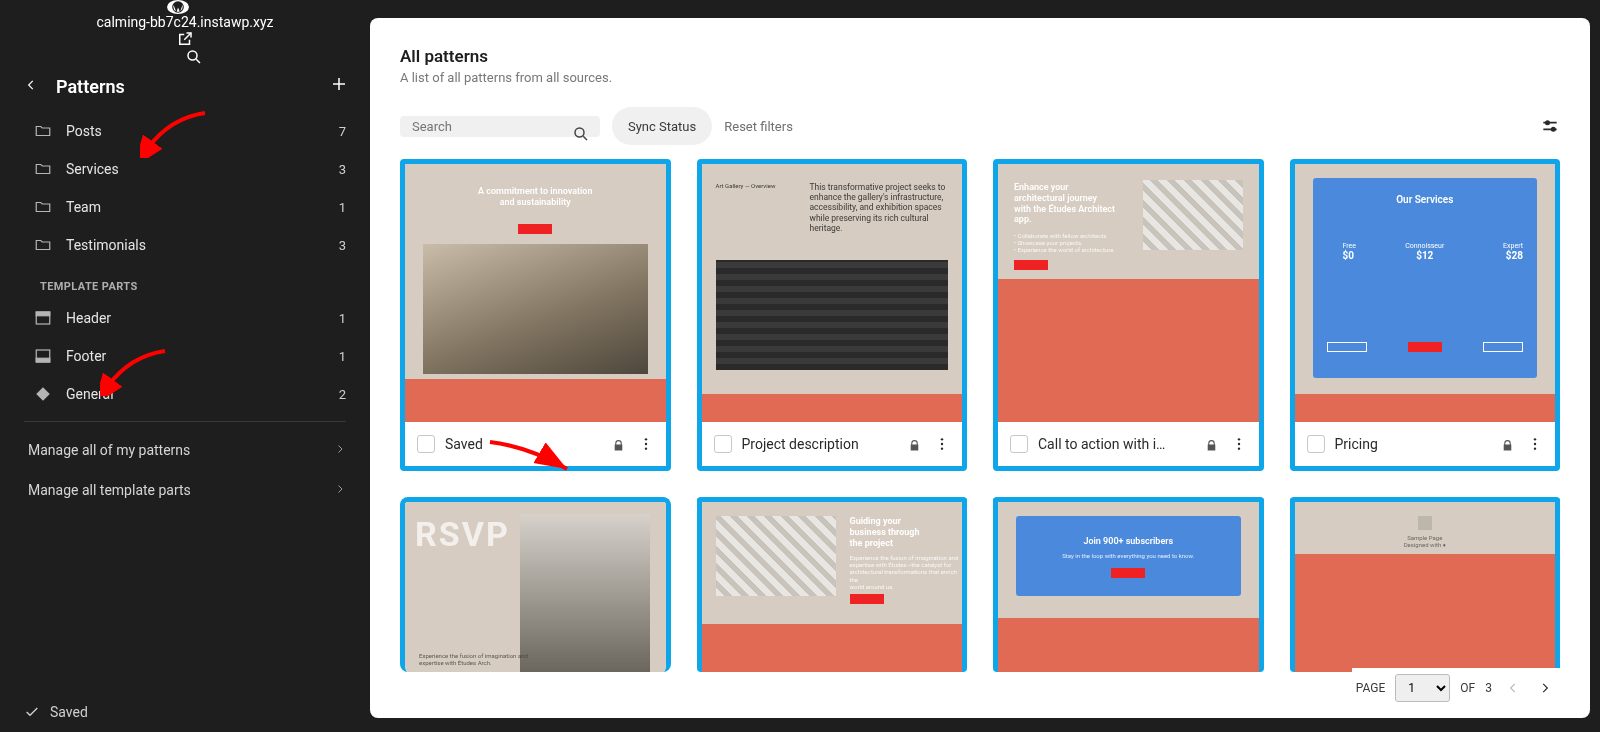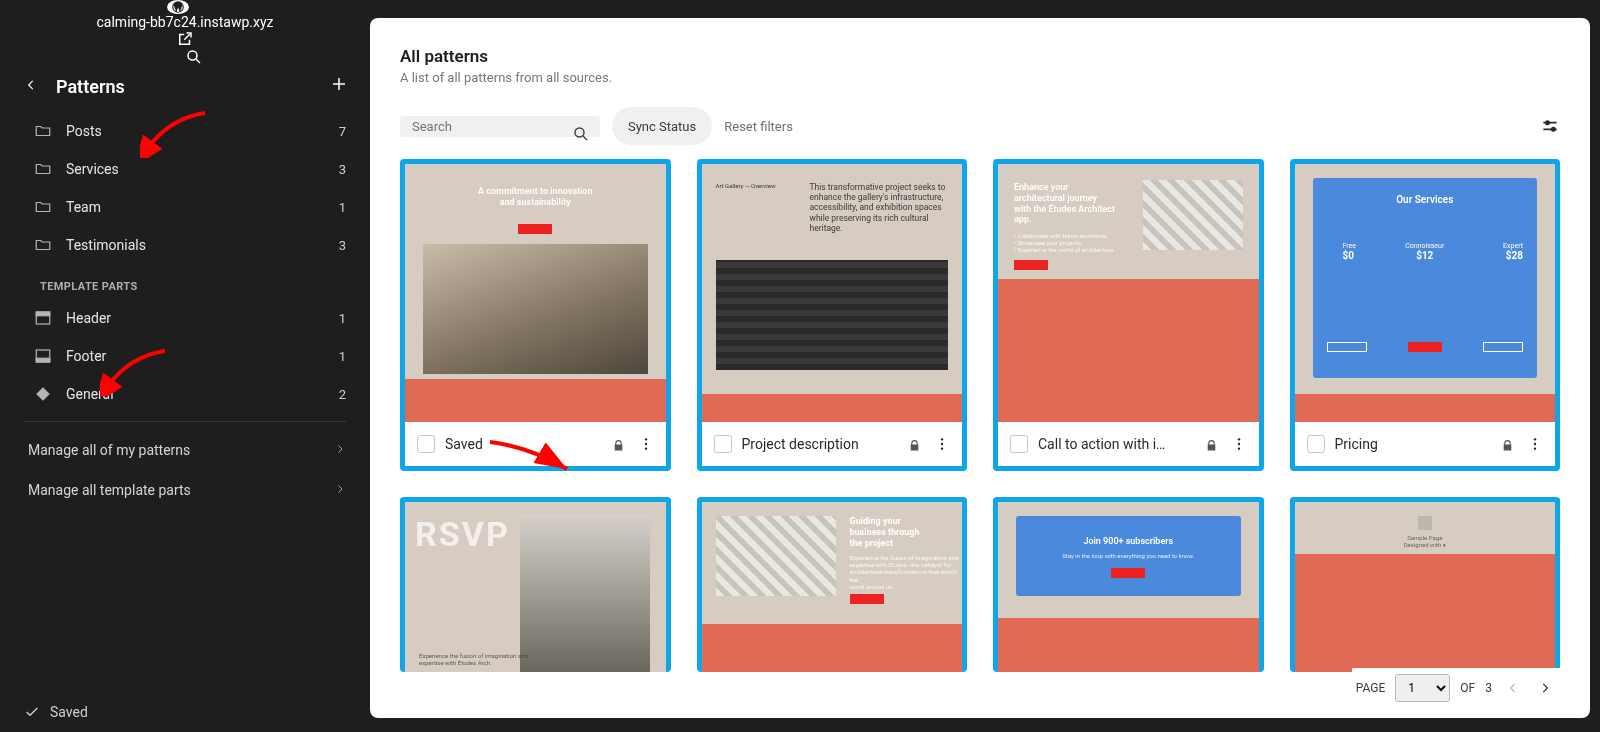--- a/index.html
+++ b/index.html
@@ -345,21 +345,21 @@
             <div class="dots">
                 <svg width="16" height="16" viewBox="0 0 24 24" fill="#2a2a2a">
                   <circle cx="12" cy="5" r="1.8"></circle>
                   <circle cx="12" cy="12" r="1.8"></circle>
                   <circle cx="12" cy="19" r="1.8"></circle>
                 </svg>
               </div>
           </div>
         </div>
 
-        <div class="card card-short" style="border-bottom:none;">
+        <div class="card card-short" style="border-bottom:none;border-radius:8px;">
           <div class="preview">
             <div class="pv-text" style="left:10px;top:12px;font-size:34px;font-weight:700;opacity:.7;letter-spacing:2px;transform:rotate(0deg);">RSVP</div>
             <div class="pv-arch" style="left:115px;top:12px;width:130px;height:160px;background:linear-gradient(180deg,#d6d2cb,#6a655c);"></div>
             <div class="pv-text pv-dark" style="left:14px;bottom:6px;font-size:6px;opacity:.8;">Experience the fusion of imagination and<br>expertise with Études Arch.</div>
           </div>
         </div>
 
         <div class="card card-short" style="border-bottom:none;">
           <div class="preview">
             <div style="position:absolute;left:14px;top:14px;width:120px;height:80px;background:repeating-linear-gradient(45deg,#e8e6e2 0 6px,#c8c4bc 6px 12px);"></div>

